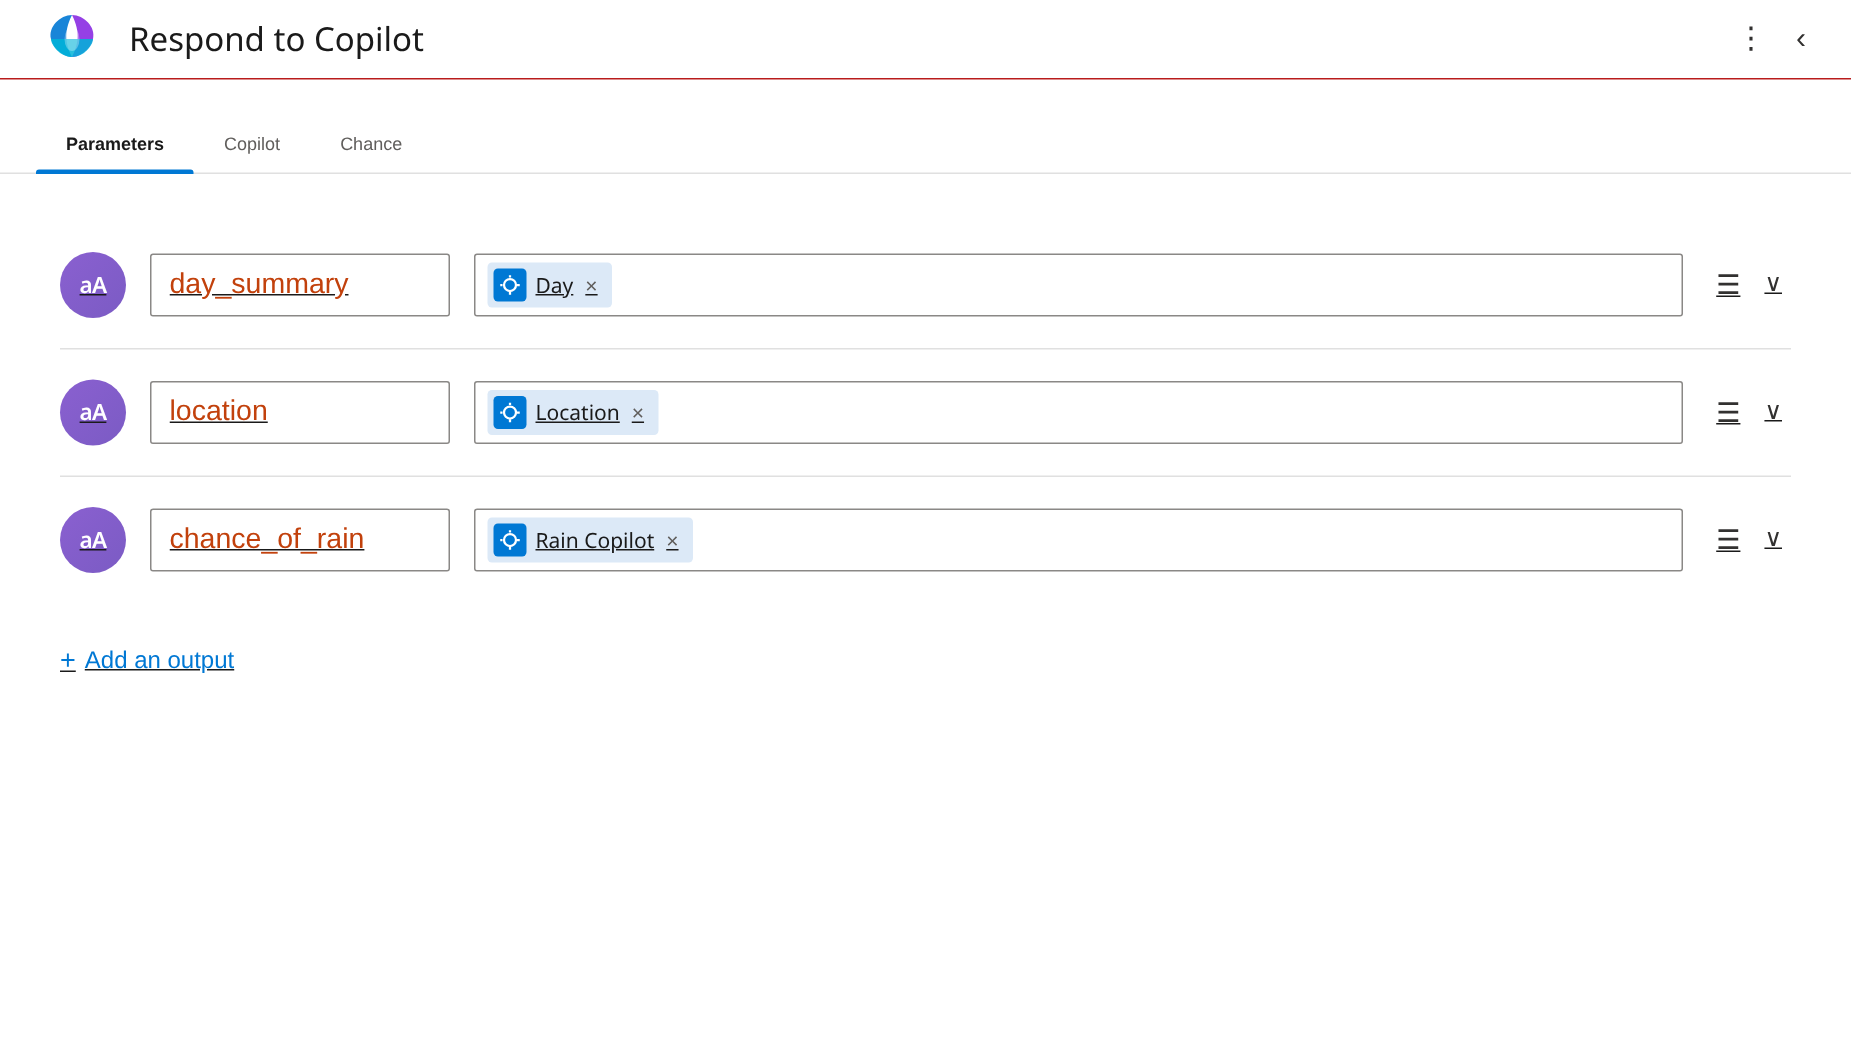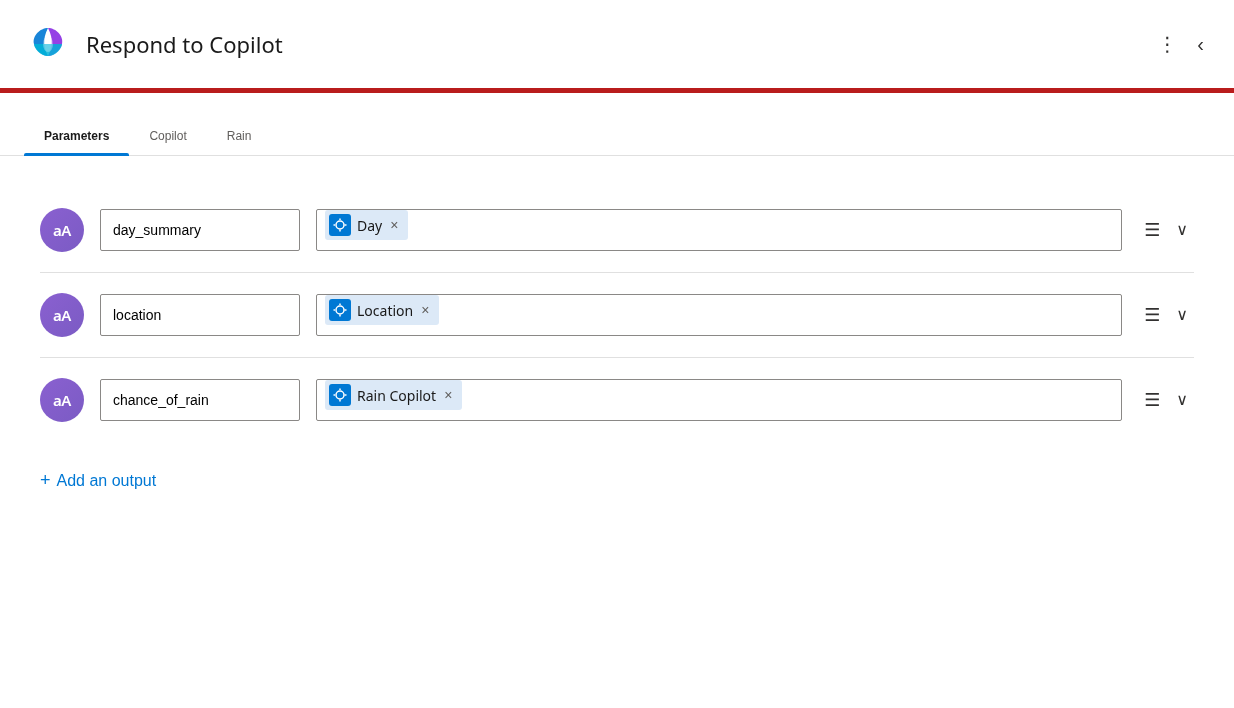--- a/index.html
+++ b/index.html
@@ -9,22 +9,22 @@
       color: #1a1a1a;
       width: 1234px;
       height: 708px;
       overflow: hidden;
     }
 
     
     .header {
       display: flex;
       align-items: center;
-      padding: 20px 24px;
-      border-bottom: 5px solid #b91c1c;
+      padding: 2px 24px;
+      border-bottom: 1px solid #b91c1c;
       position: relative;
     }
     .header-logo {
       width: 48px;
       height: 48px;
       margin-right: 14px;
       flex-shrink: 0;
     }
     .header-title {
       font-size: 22px;
@@ -80,20 +80,21 @@
       left: 0;
       right: 0;
       height: 3px;
       background: #0078d4;
       border-radius: 2px 2px 0 0;
     }
 
     
     .main-content {
       padding: 32px 40px;
+      text-decoration: underline;
     }
 
     
     .param-row {
       display: flex;
       align-items: center;
       gap: 16px;
       padding: 20px 0;
       border-bottom: 1px solid #e0e0e0;
     }
@@ -119,33 +120,34 @@
       letter-spacing: -0.5px;
     }
 
     
     .param-name-input {
       width: 200px;
       height: 42px;
       border: 1.5px solid #8a8886;
       border-radius: 2px;
       padding: 0 12px;
-      font-size: 14px;
-      color: #000000;
+      font-size: 19px;
+      color: #c2410c;
       outline: none;
       flex-shrink: 0;
     }
 
     
     .token-area {
       flex: 1;
       height: 42px;
       border: 1.5px solid #8a8886;
       border-radius: 2px;
       display: flex;
+      align-items: center;
       padding: 0 8px;
       gap: 8px;
       overflow: hidden;
     }
 
     
     .token-chip {
       display: flex;
       align-items: center;
       gap: 6px;
@@ -255,21 +257,21 @@
   <span class="header-title">Respond to Copilot</span>
   <div class="header-actions">
     <button class="icon-btn">⋮</button>
     <button class="icon-btn">‹</button>
   </div>
 </div>
 
 <div class="tabs-container">
   <button class="tab active">Parameters</button>
   <button class="tab">Copilot</button>
-  <button class="tab">Rain</button>
+  <button class="tab">Chance</button>
 </div>
 
 <div class="main-content">
 
   <div class="param-row">
     <div class="avatar">
       <span class="avatar-text">aA</span>
     </div>
     <input class="param-name-input" type="text" value="day_summary" style="">
     <div class="token-area">

